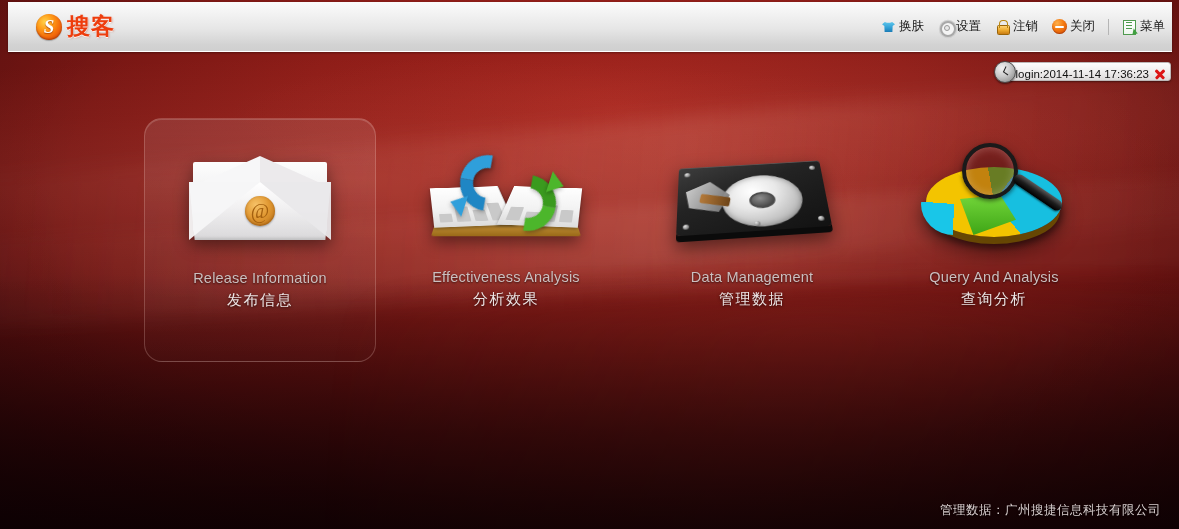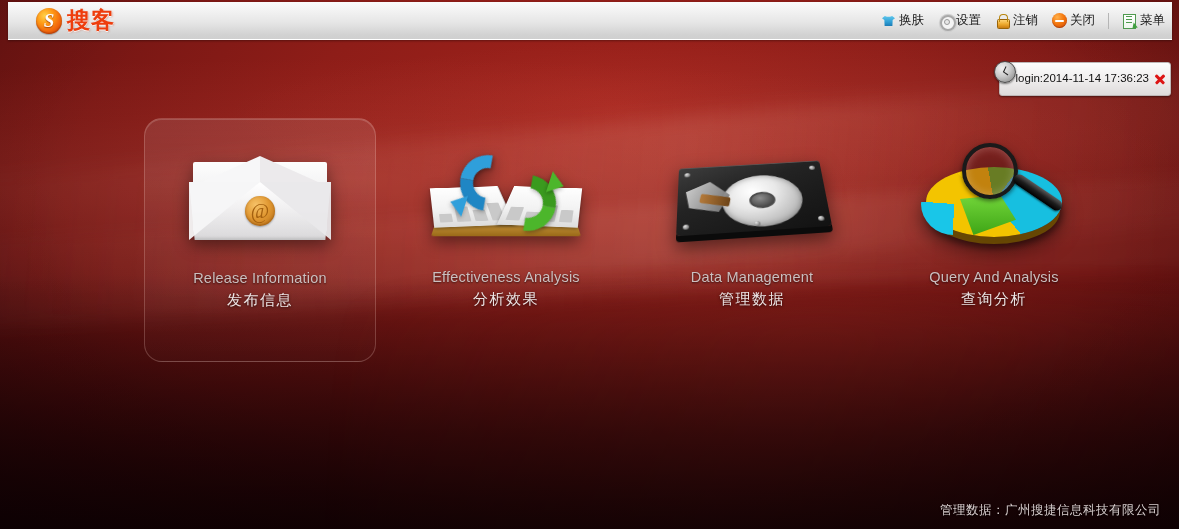--- a/index.html
+++ b/index.html
@@ -47,21 +47,21 @@
     position: absolute; inset: 0;
     background:
       linear-gradient(to bottom, rgba(0,0,0,0) 52%, rgba(10,0,2,0.55) 82%, rgba(8,0,2,0.80) 100%),
       radial-gradient(ellipse 1300px 700px at 50% 36%, rgba(0,0,0,0) 40%, rgba(0,0,0,0.45) 100%);
     pointer-events: none;
   }
 
   
   .header {
     position: absolute;
-    left: 8px; top: 2px; right: 7px; height: 38px;
+    left: 8px; top: 2px; right: 7px; height: 50px;
     background: linear-gradient(to bottom, #fbfbfb 0%, #f3f3f3 22%, #e6e6e6 55%, #d2d2d2 88%, #cfcfcf 100%);
     border-bottom: 1px solid #ffffff;
     box-shadow: 0 1px 2px rgba(0,0,0,0.35);
     display: flex; 
   }
   .logo {
     display: flex; align-items: center; gap: 5px;
     margin-left: 28px;
   }
   .logo-mark {
@@ -165,22 +165,22 @@
     width: 0; height: 0;
     border-left: 5px solid #3fa03f;
     border-top: 4px solid transparent;
     border-bottom: 2px solid transparent;
     transform: rotate(12deg);
   }
 
   
   .login-bar {
     position: absolute; top: 62px; right: 8px;
-    height: 34px;
-    display: flex; align-items: center;
+    height: 19px;
+    display: flex; align-items: flex-end;
     padding: 0 4px 0 16px;
     background: linear-gradient(to bottom, #fdfdfd 0%, #f0eeee 50%, #dedbdb 100%);
     border: 1px solid #bdb7b7;
     border-radius: 3px;
     box-shadow: 0 1px 2px rgba(0,0,0,0.45);
     font-size: 11.5px; color: #101010;
     white-space: nowrap;
   }
   .clock-icon {
     position: absolute; left: -6px; top: -2px;

